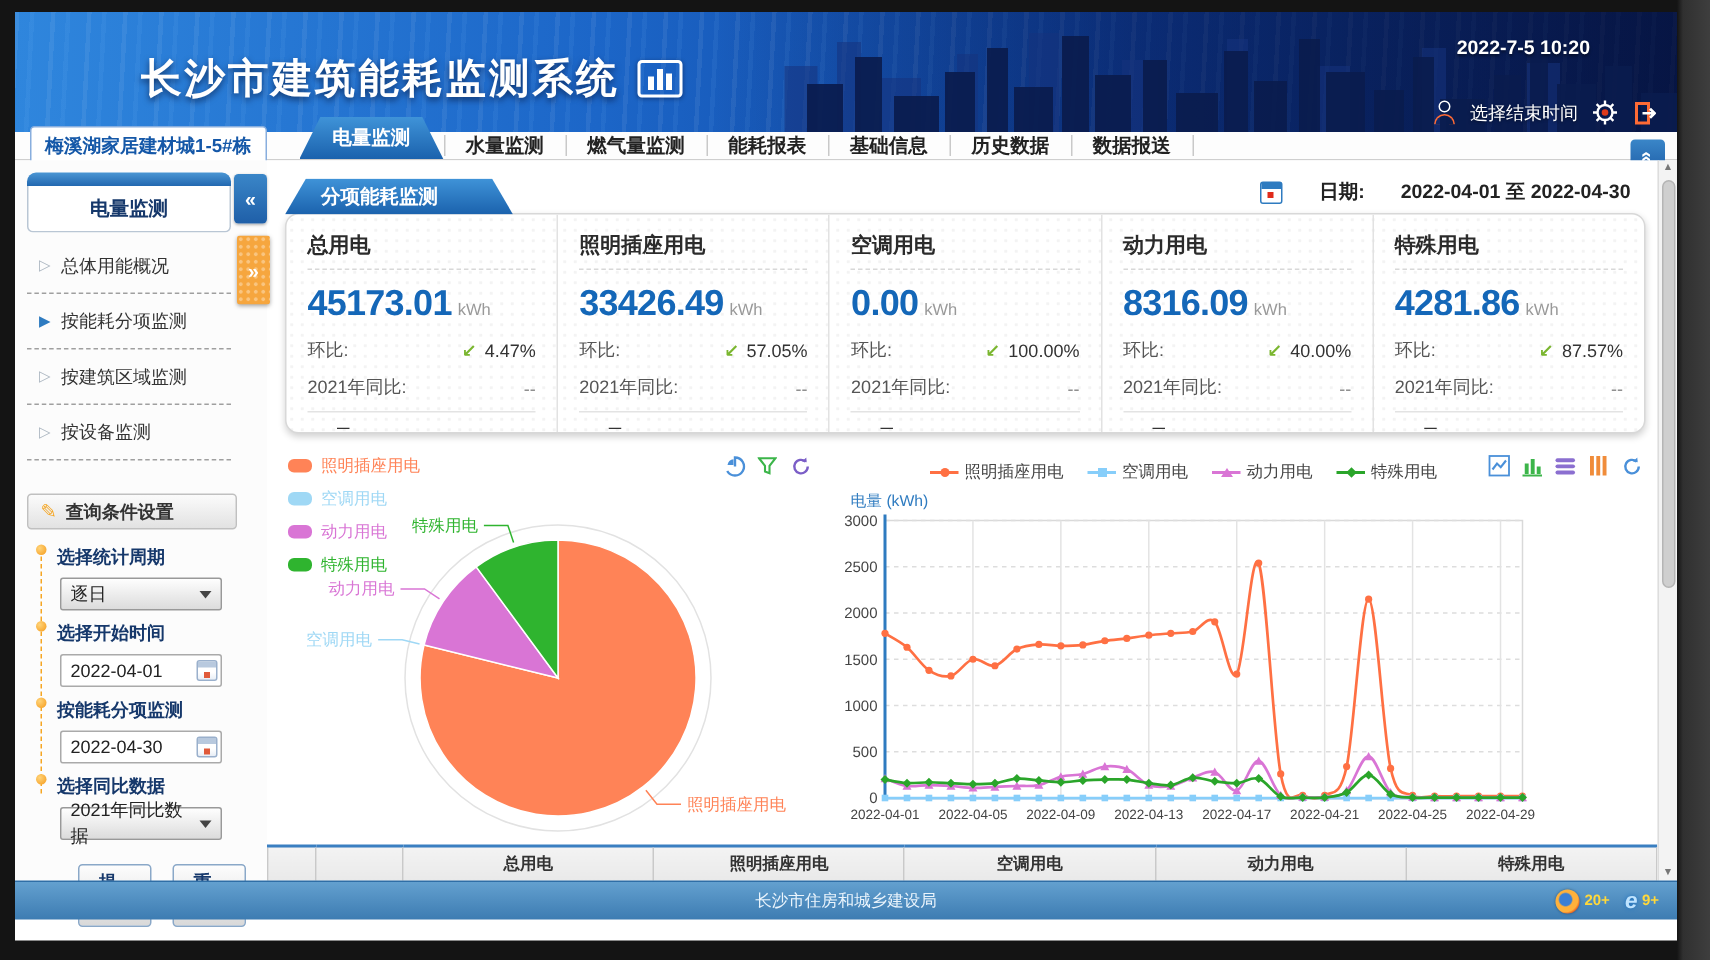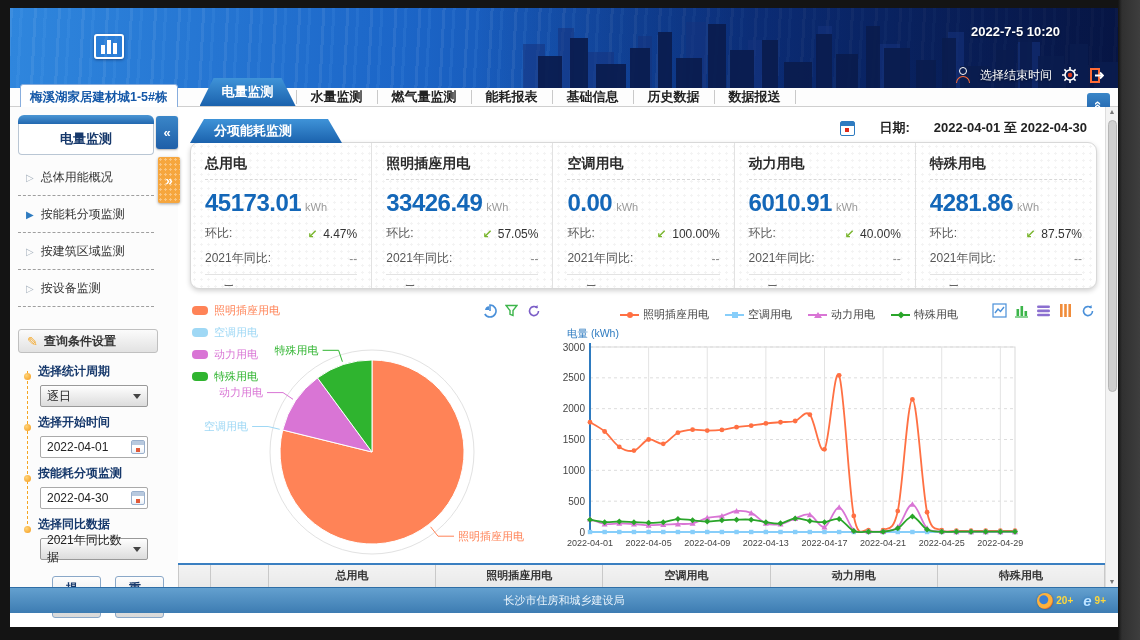--- a/index.html
+++ b/index.html
@@ -69,21 +69,21 @@
   .menu-item .mi-ic { font-size:10px; color:#a9b4bf; }
   .menu-item.active .mi-ic { color:#2e7bc0; }
 
   .query-hdr { margin:22px 20px 0 8px; height:24px; border:1px solid #c0c0c0; border-radius:3px;
     background:linear-gradient(#fbfbfb,#e2e2e2); display:flex; align-items:center; gap:6px; padding:0 8px;
     font-size:12px; font-weight:bold; color:#333; }
   .query-hdr .q-ic { color:#f5a623; font-size:13px; font-weight:bold; }
   .query-form { position:relative; margin:10px 14px 0 14px; }
   .query-form::before { content:""; position:absolute; left:3px; top:8px; height:158px; border-left:1px dashed #f5a623; }
   .fgroup { position:relative; margin-bottom:7px; }
-  .flabel { display:flex; align-items:flex-end; gap:7px; font-size:12px; font-weight:bold; color:#16386b; }
+  .flabel { display:flex; align-items:flex-start; gap:7px; font-size:12px; font-weight:bold; color:#16386b; }
   .fdot { width:7px; height:7px; border-radius:50%; background:radial-gradient(circle at 35% 35%, #ffd47a, #f59a1a); flex:0 0 auto; margin-left:0px; }
   .fctrl { margin:5px 0 4px 16px; }
   .fselect { width:108px; height:22px; border:1px solid #999; border-radius:2px;
     background:linear-gradient(#fefefe,#dcdcdc); display:flex; align-items:center; justify-content:space-between;
     padding:0 6px; font-size:12px; color:#222; cursor:pointer; }
   .sel-arrow { width:0; height:0; border-left:4px solid transparent; border-right:4px solid transparent; border-top:5px solid #444; }
   .dinput { position:relative; width:108px; }
   .dinput input { width:108px; height:22px; border:1px solid #aaa; border-radius:2px; font-size:12px;
     padding:0 20px 0 6px; color:#222; background:#fff; font-family:inherit; }
   .cal-mini { position:absolute; right:3px; top:4px; width:14px; height:14px; border:1px solid #9ab0cc; border-radius:2px;
@@ -206,20 +206,21 @@
             <rect x="424" y="24" width="14" height="50"></rect>
         <rect x="442" y="52" width="30" height="22"></rect>
             <rect x="478" y="36" width="18" height="38"></rect>
         <rect x="502" y="14" width="12" height="60"></rect>
             <rect x="520" y="42" width="26" height="32"></rect>
         <rect x="552" y="30" width="18" height="44"></rect>
             <rect x="576" y="48" width="24" height="26"></rect>
       </g>
     </svg>
     <div class="logo-row">
+      <span class="logo-text">长沙市建筑能耗监测系统</span>
       <span class="logo-icon">
         <i style="height:9px"></i>
             <i style="height:14px"></i>
             <i style="height:11px"></i>
       </span>
     </div>
     <div class="hdr-datetime">2022-7-5 10:20</div>
     <div class="hdr-user">
       <span class="uicon">
             <span class="head"></span>
@@ -432,21 +433,21 @@
                 <span class="muted">--</span>
               </div>
           <div class="card-cost">
                 <span class="cost-dash">--</span>
                 <span class="cost-unit">元</span>
               </div>
         </div>
         <div class="card">
           <div class="card-title">动力用电</div>
           <div class="card-num">
-                <span class="card-val">6010.91</span>
+                <span class="card-val">8316.09</span>
                 <span class="card-unit">kWh</span>
               </div>
           <div class="card-row">
                 <span>环比:</span>
             <span class="trend">
                   <span class="trend-ic">↘</span>
                   <span>40.00%</span>
                 </span>
               </div>
           <div class="card-row">

